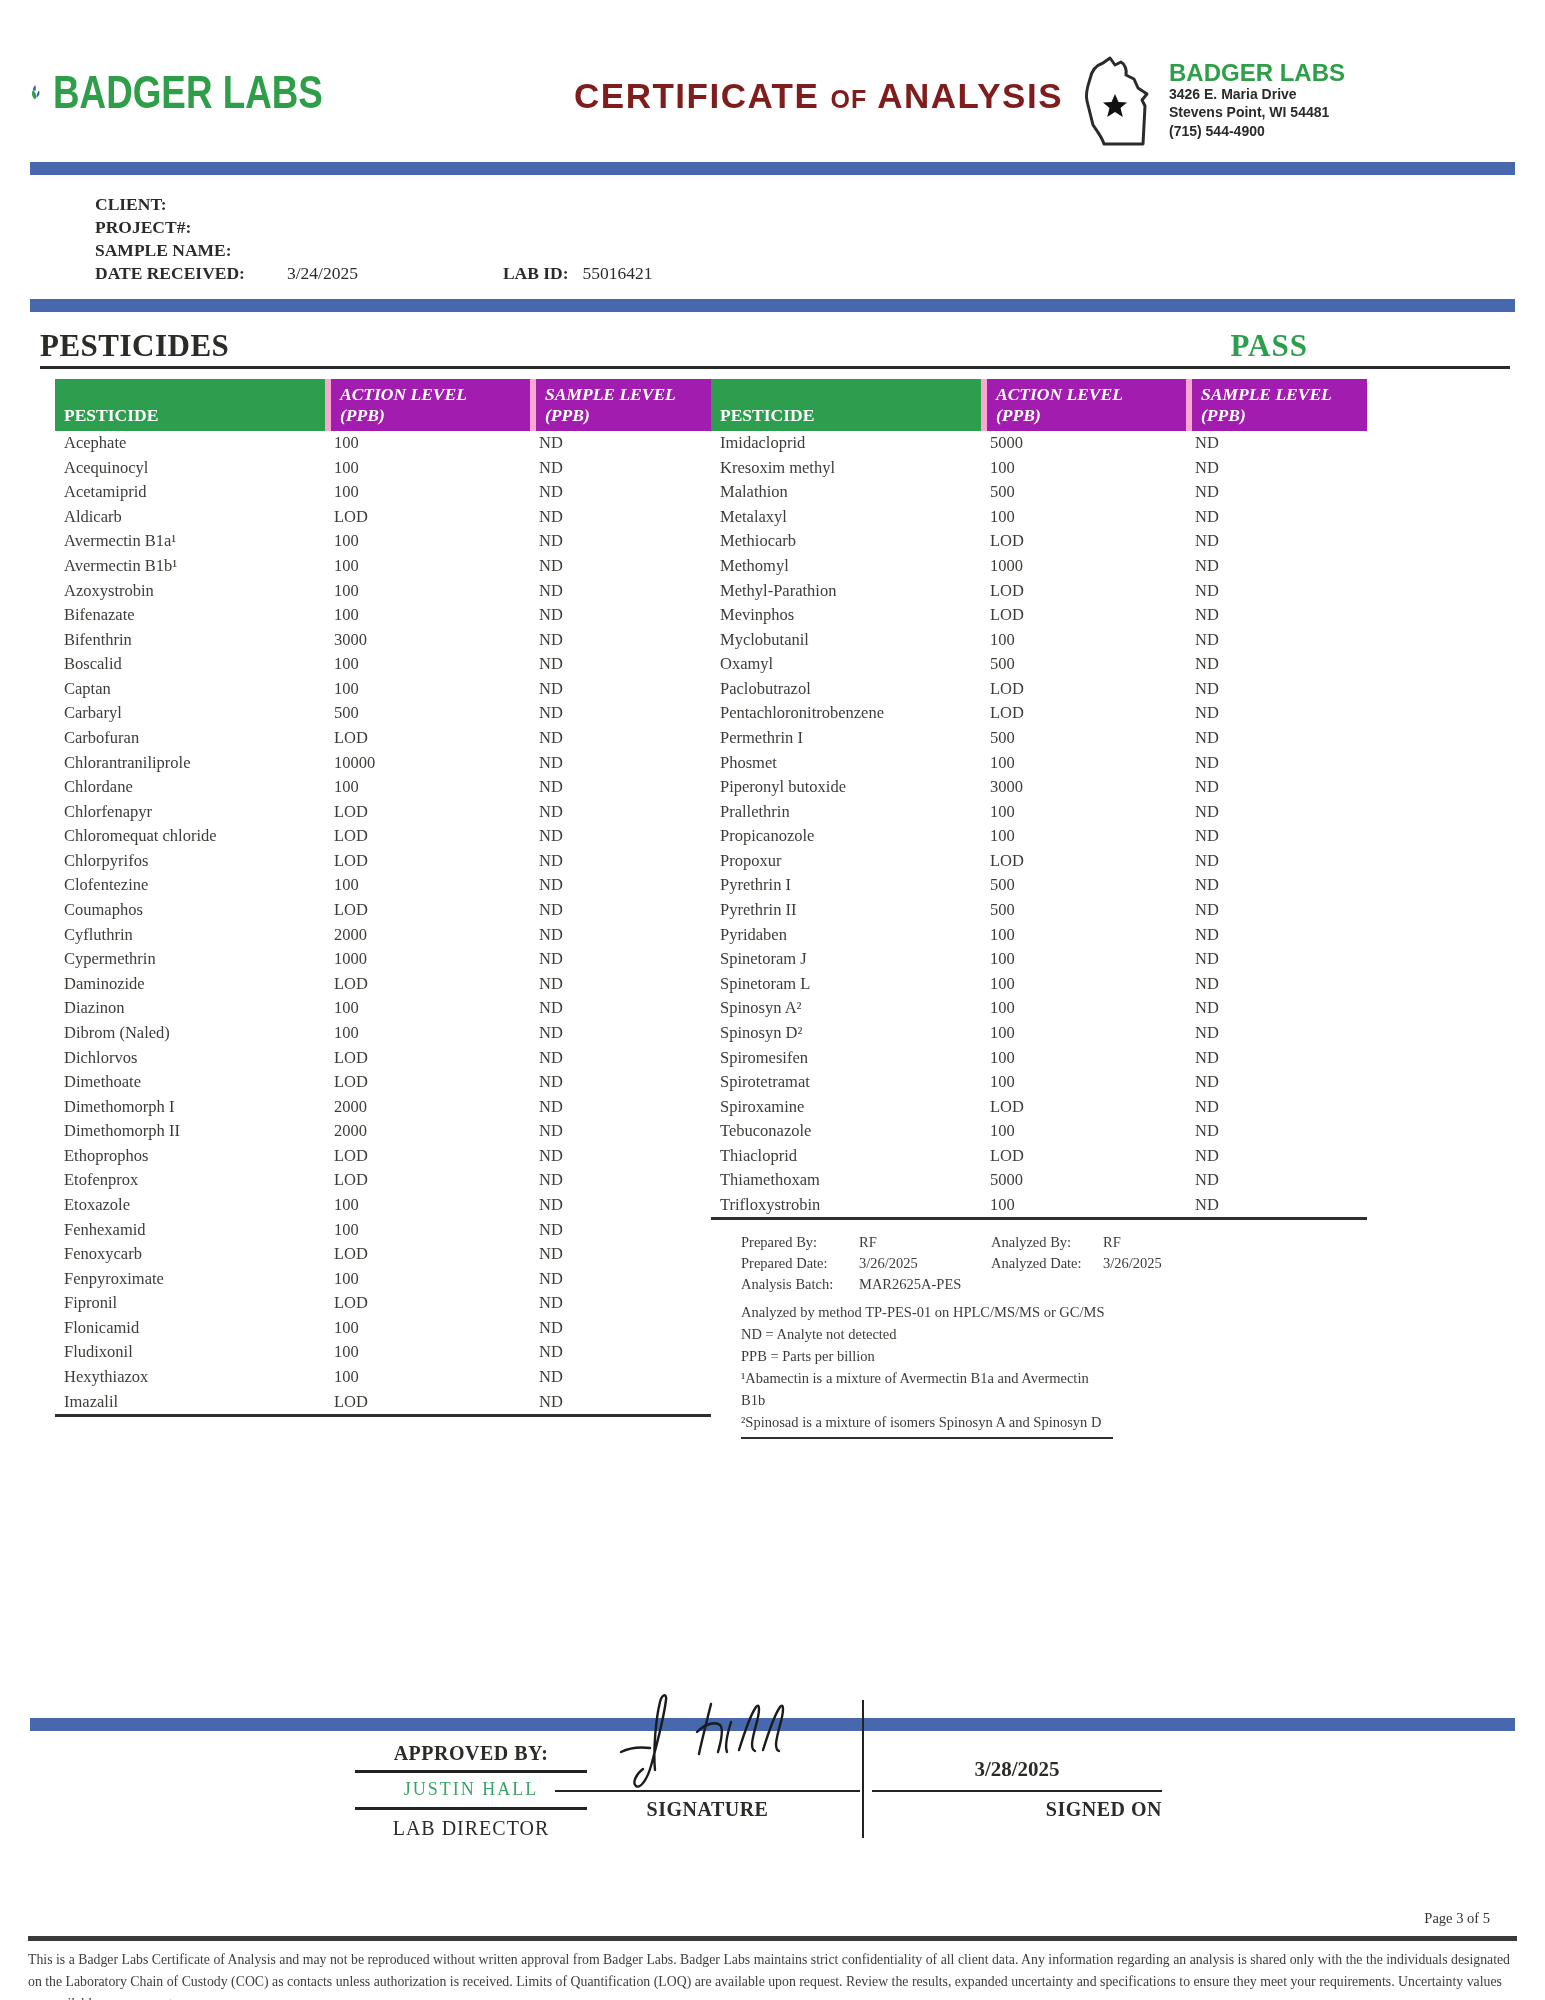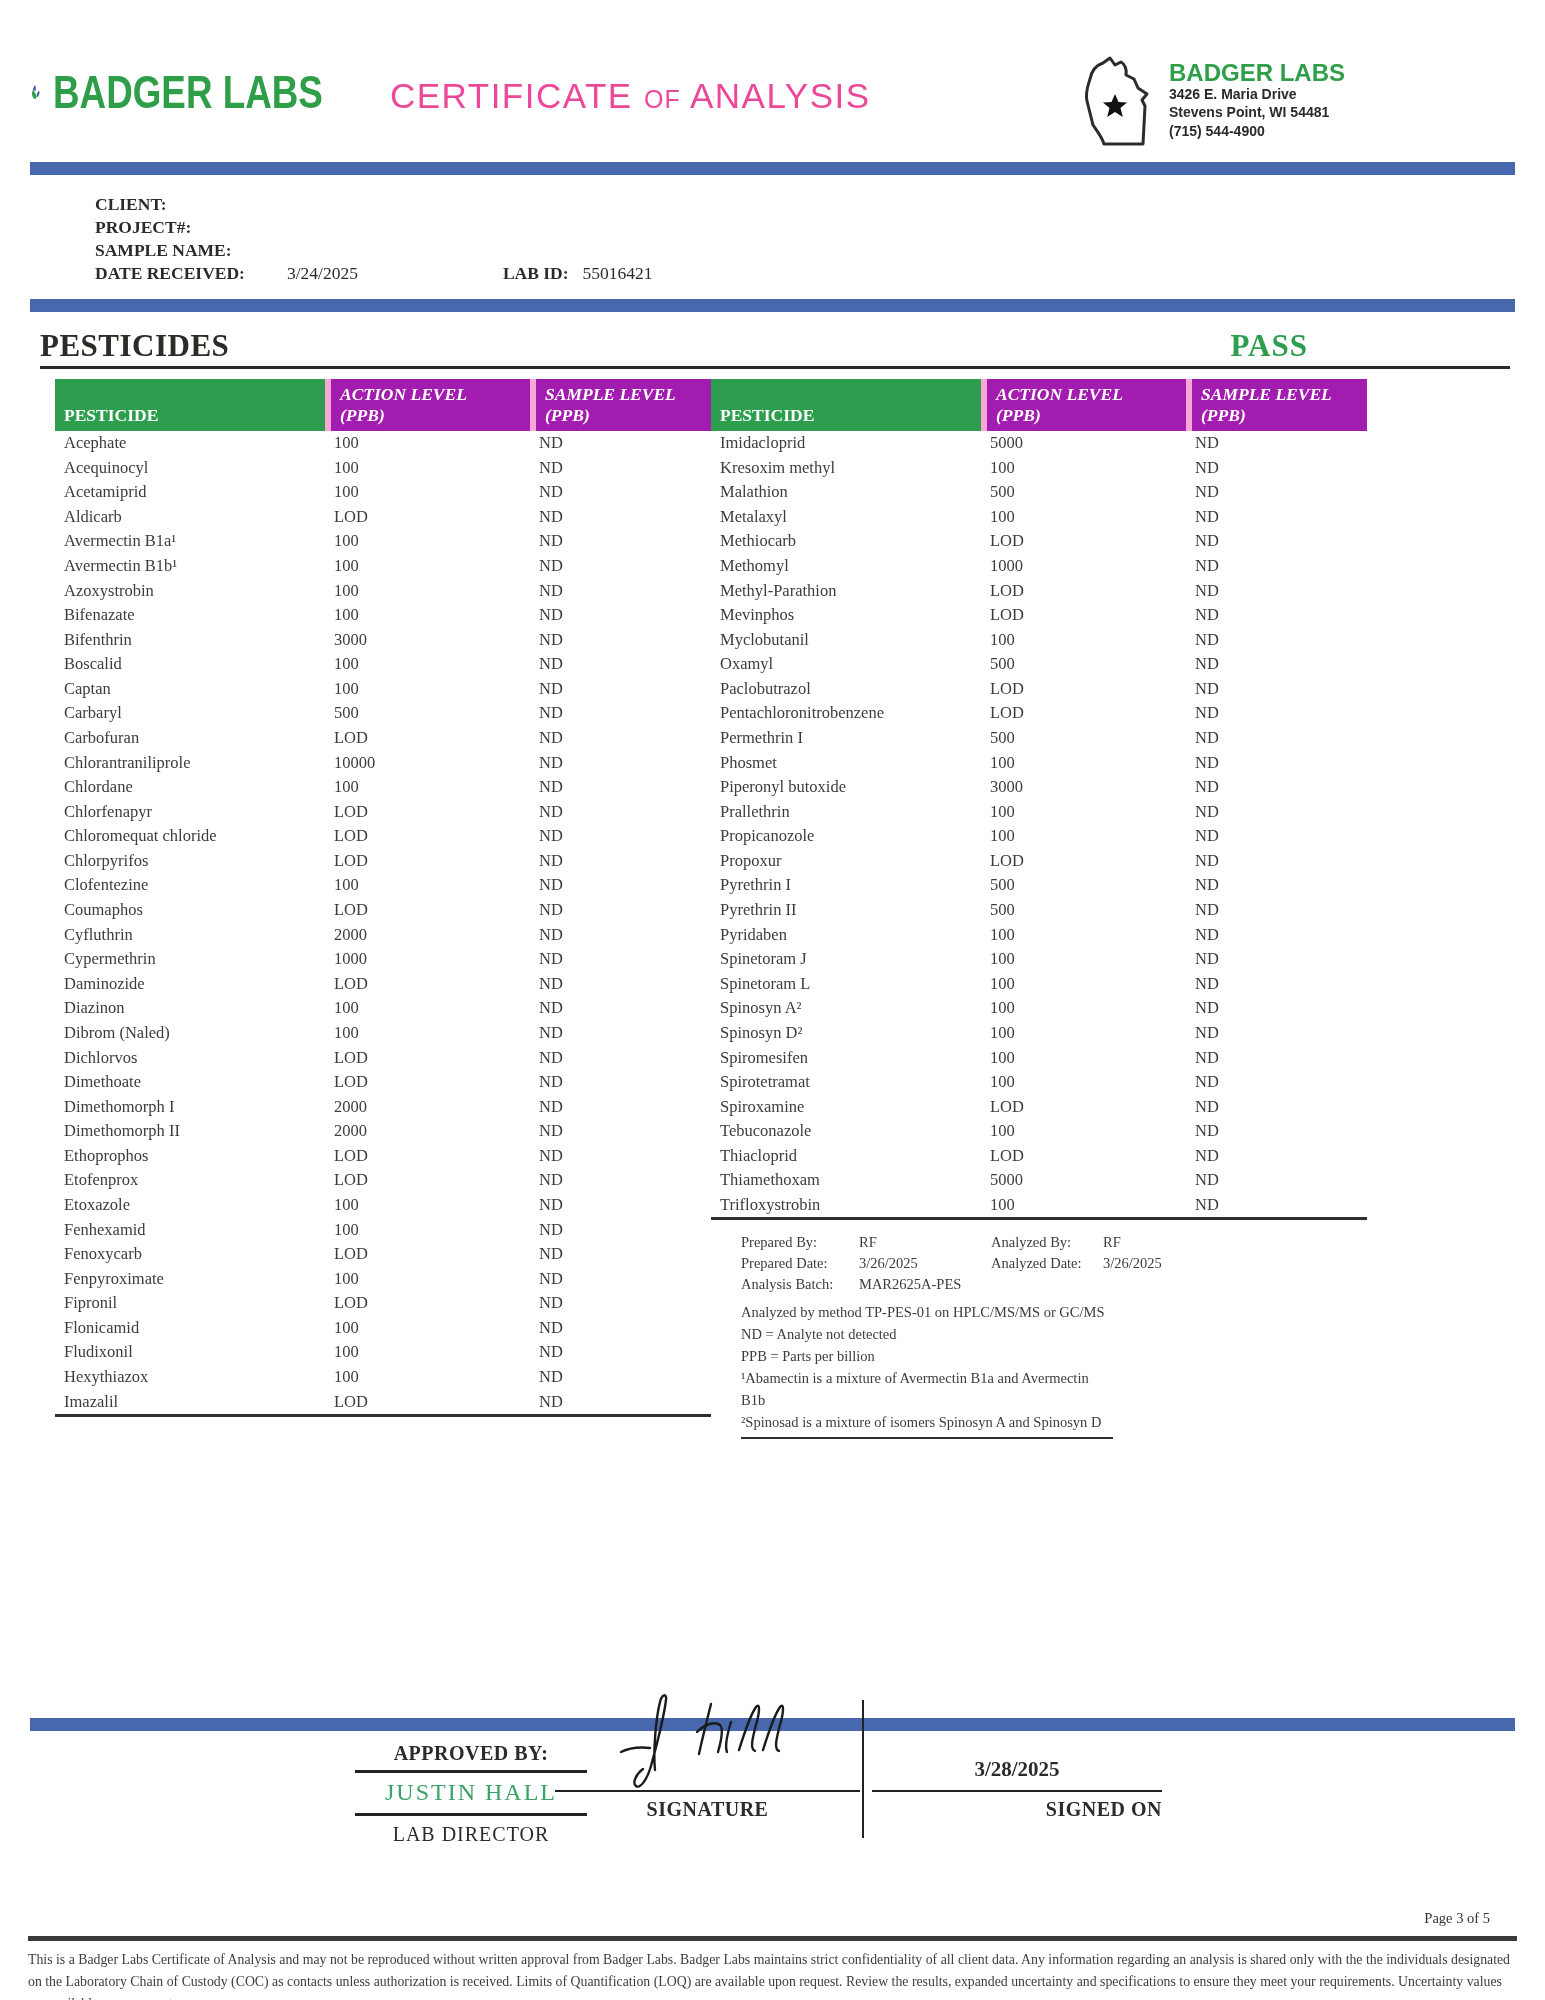--- a/index.html
+++ b/index.html
@@ -4,22 +4,22 @@
 <style>
   html,body{margin:0;padding:0;background:#e8e8e8;}
   .page{width:1545px;height:2000px;position:relative;background:#ffffff;
         font-family:"Liberation Serif",serif;color:#2b2b28;overflow:hidden;}
 
   
   .header{display:flex;align-items:flex-start;padding:50px 32px 0 30px;}
   .brand-left{display:flex;align-items:center;gap:12px;width:360px;flex-shrink:0;}
   .brand-word{color:#2f9e48;font-family:"Liberation Sans",sans-serif;font-weight:bold;
               font-size:46px;transform:scaleX(.80);transform-origin:left center;white-space:nowrap;letter-spacing:0;}
-  .doc-title{flex:1;text-align:left;padding-top:26px;font-family:"Liberation Sans",sans-serif;
-             font-weight:normal;color:#ec4899;font-size:35px;letter-spacing:1.5px;white-space:nowrap;}
+  .doc-title{flex:1;text-align:right;padding-top:26px;font-family:"Liberation Sans",sans-serif;
+             font-weight:bold;color:#7f1d1d;font-size:35px;letter-spacing:1.5px;white-space:nowrap;}
   .doc-title .of{font-size:25px;letter-spacing:1px;}
   .lab-right{width:450px;flex-shrink:0;display:flex;gap:10px;align-items:flex-start;padding-top:2px;}
   .lab-right .txt{font-family:"Liberation Sans",sans-serif;padding-top:8px;}
   .lab-name{color:#2f9e48;font-weight:bold;font-size:24px;letter-spacing:0;line-height:1.05;}
   .lab-addr{font-size:14px;font-weight:bold;color:#2a2a28;line-height:1.3;}
 
   .rule-blue{height:13px;background:#4868ae;margin:14px 30px 0 30px;}
 
   
   .client{margin:18px 0 0 95px;font-size:17.5px;font-weight:bold;line-height:1.32;}
@@ -51,21 +51,21 @@
   .notes{margin:14px 0 0 30px;width:372px;font-size:14.5px;color:#3c3c38;
          border-bottom:2.5px solid #2f2f2f;padding-bottom:4px;}
   .note-grid{display:grid;grid-template-columns:118px 132px 112px auto;row-gap:4px;margin-bottom:8px;}
   .note-grid .span3{grid-column:2 / 5;}
   .note-lines div{line-height:1.52;}
 
   
   .approval-bar{position:absolute;top:1718px;left:30px;right:30px;height:13px;background:#4868ae;}
   .approved-block{position:absolute;top:1742px;left:355px;width:232px;text-align:center;}
   .approved-by{font-size:20px;font-weight:bold;letter-spacing:.5px;padding-bottom:5px;border-bottom:3.5px solid #222;}
-  .approver-name{font-size:24px;color:#3aa368;letter-spacing:2px;padding:6px 0 7px 0;border-bottom:3.5px solid #222;}
+  .approver-name{font-size:18px;color:#3aa368;letter-spacing:2px;padding:6px 0 7px 0;border-bottom:3.5px solid #222;}
   .approver-title{font-size:20px;padding-top:7px;letter-spacing:1px;}
   .signature-block{position:absolute;top:1688px;left:555px;width:305px;text-align:center;}
   .signature-block .sig-area{height:102px;display:flex;align-items:flex-end;justify-content:center;}
   .signature-block .sig-line{border-top:2.5px solid #222;margin-top:0;}
   .sig-label{font-size:20px;font-weight:bold;padding-top:6px;letter-spacing:.5px;}
   .divider-v{position:absolute;top:1700px;left:862px;width:2px;height:138px;background:#222;}
   .signedon-block{position:absolute;top:1688px;left:872px;width:290px;text-align:right;}
   .signedon-block .date-area{height:102px;display:flex;align-items:flex-end;justify-content:center;
                              font-size:21px;font-weight:bold;padding-bottom:8px;box-sizing:border-box;}
   .signedon-block .sig-line{border-top:2.5px solid #222;}

